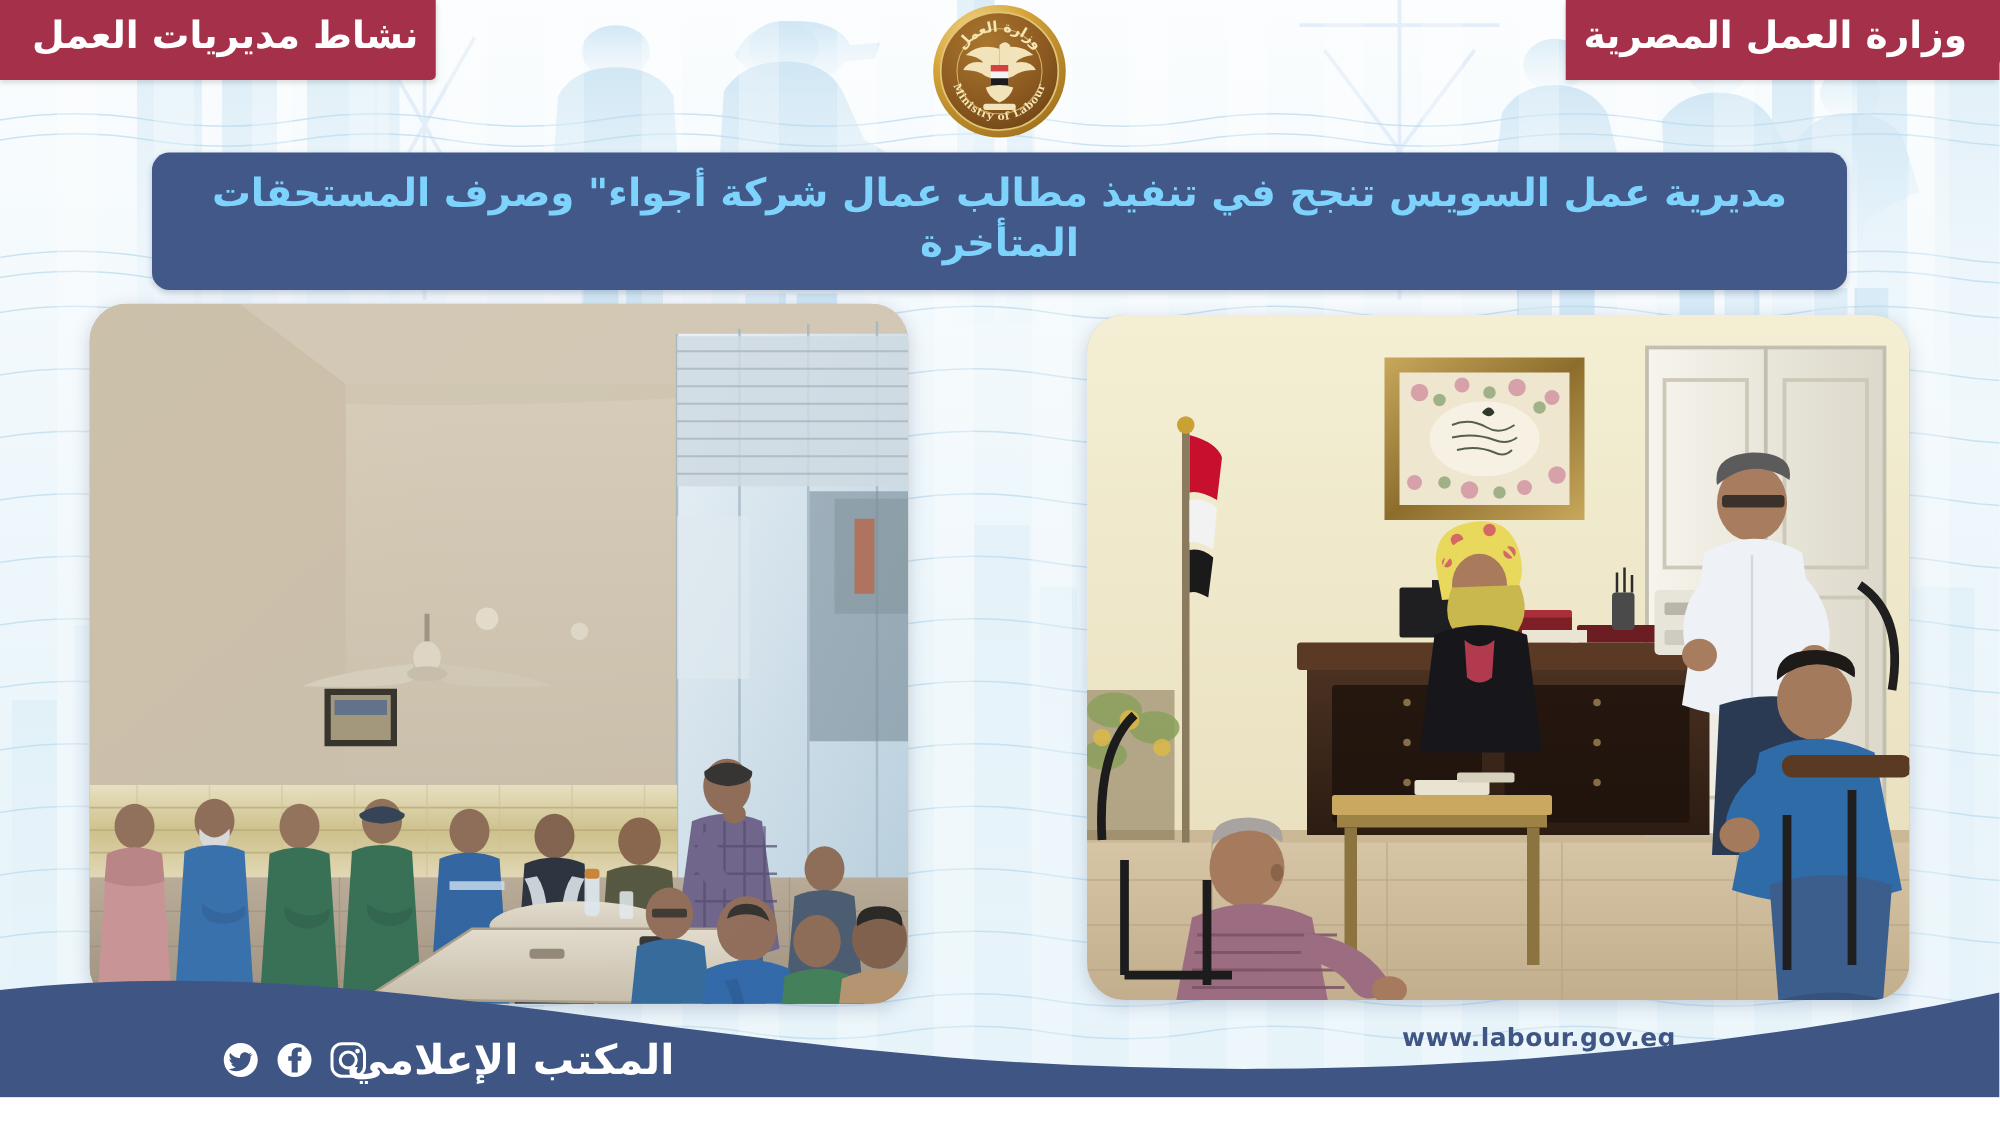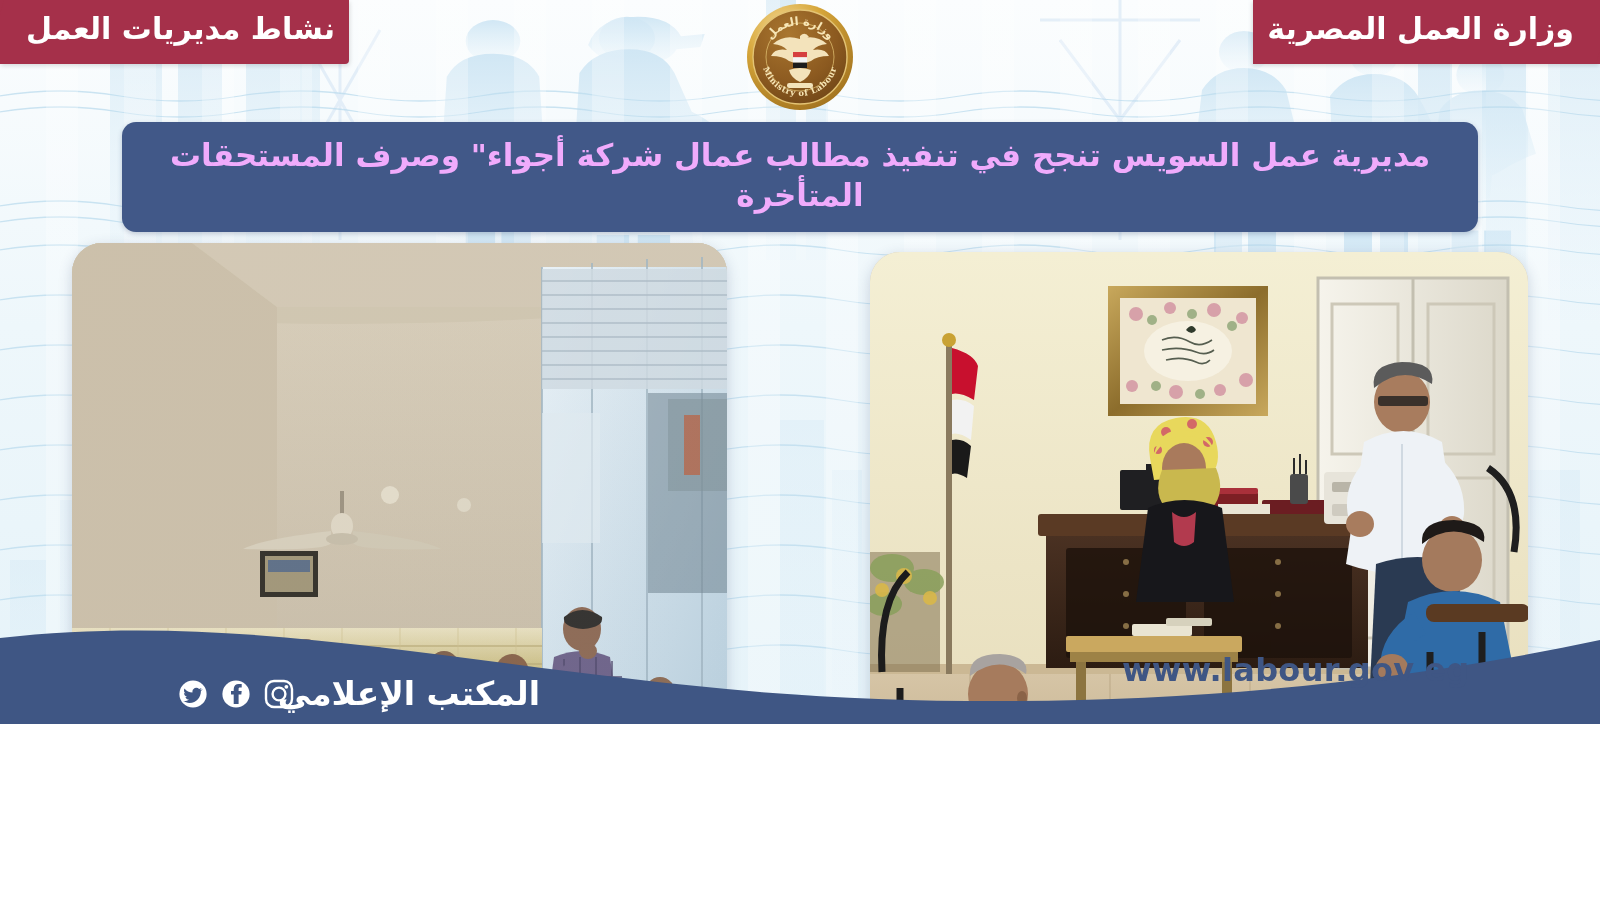--- a/index.html
+++ b/index.html
@@ -4,21 +4,21 @@
 <title>Ministry of Labour — News Card</title>
 <style>
   * { box-sizing: border-box; margin: 0; padding: 0; }
   html, body {
     width: 1600px; height: 900px;
     font-family: "DejaVu Sans", "Liberation Sans", sans-serif;
     overflow: hidden;
   }
   #stage {
     position: relative;
-    width: 1600px; height: 724px;
+    width: 1600px; height: 878px;
     background: #f4fafd;
     overflow: hidden;
   }
 
   
   .bg-base {
     position: absolute; inset: 0;
     background:
       linear-gradient(180deg, #fbfdfe 0%, #eef7fb 45%, #e6f3f9 100%);
   }
@@ -75,21 +75,21 @@
     position: absolute; top: 2px; left: 50%; transform: translateX(-50%);
     width: 110px; height: 110px; z-index: 7;
   }
 
   
   .headline {
     position: absolute;
     top: 122px; left: 122px; right: 122px;
     background: #415888;
     border-radius: 14px;
-    color: #f0abfc;
+    color: #7dd3fc;
     text-align: center;
     font-weight: bold;
     font-size: 31px;
     line-height: 1.3;
     padding: 13px 26px 16px 26px;
     box-shadow: 0 2px 5px rgba(40,60,100,.25);
     z-index: 5;
   }
 
   
@@ -112,21 +112,21 @@
     color: #fff; font-weight: bold; font-size: 33px; line-height: 1;
     z-index: 7;
   }
   .social-row {
     position: absolute; left: 178px; bottom: 15px;
     display: flex; gap: 13px; align-items: center; z-index: 7;
   }
   .social-row svg { display: block; }
   .site-url {
     position: absolute; left: 1122px; bottom: 38px;
-    color: #3f5684; font-weight: bold; font-size: 32px; line-height: 1;
+    color: #3f5684; font-weight: bold; font-size: 20px; line-height: 1;
     letter-spacing: .3px; z-index: 6;
     direction: ltr;
   }
 </style>
 </head>
 <body>
 
 <div id="stage">
 
   <div class="bg-base"></div>

